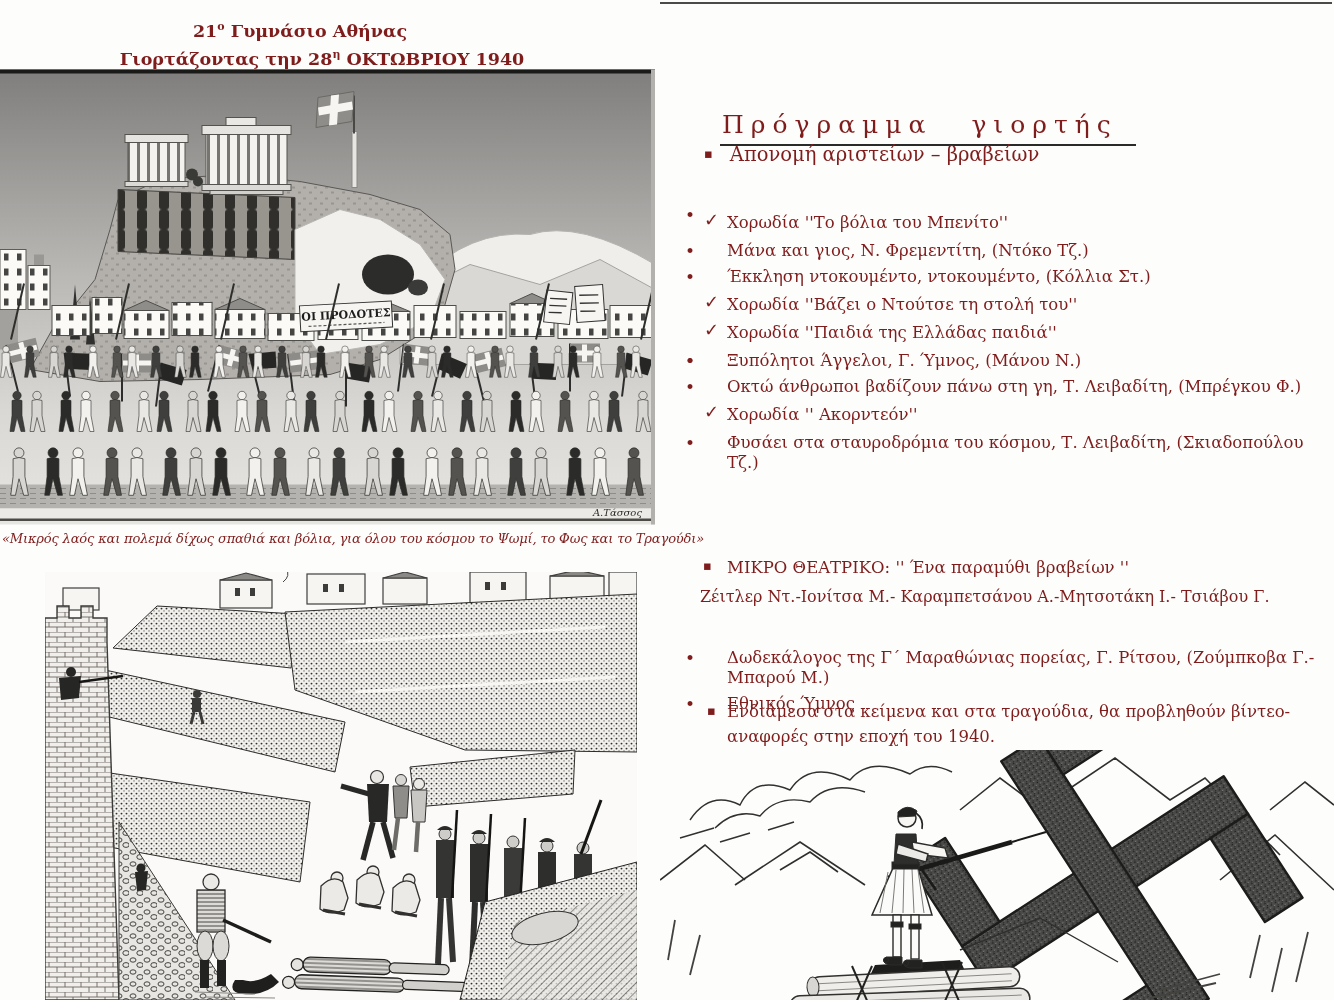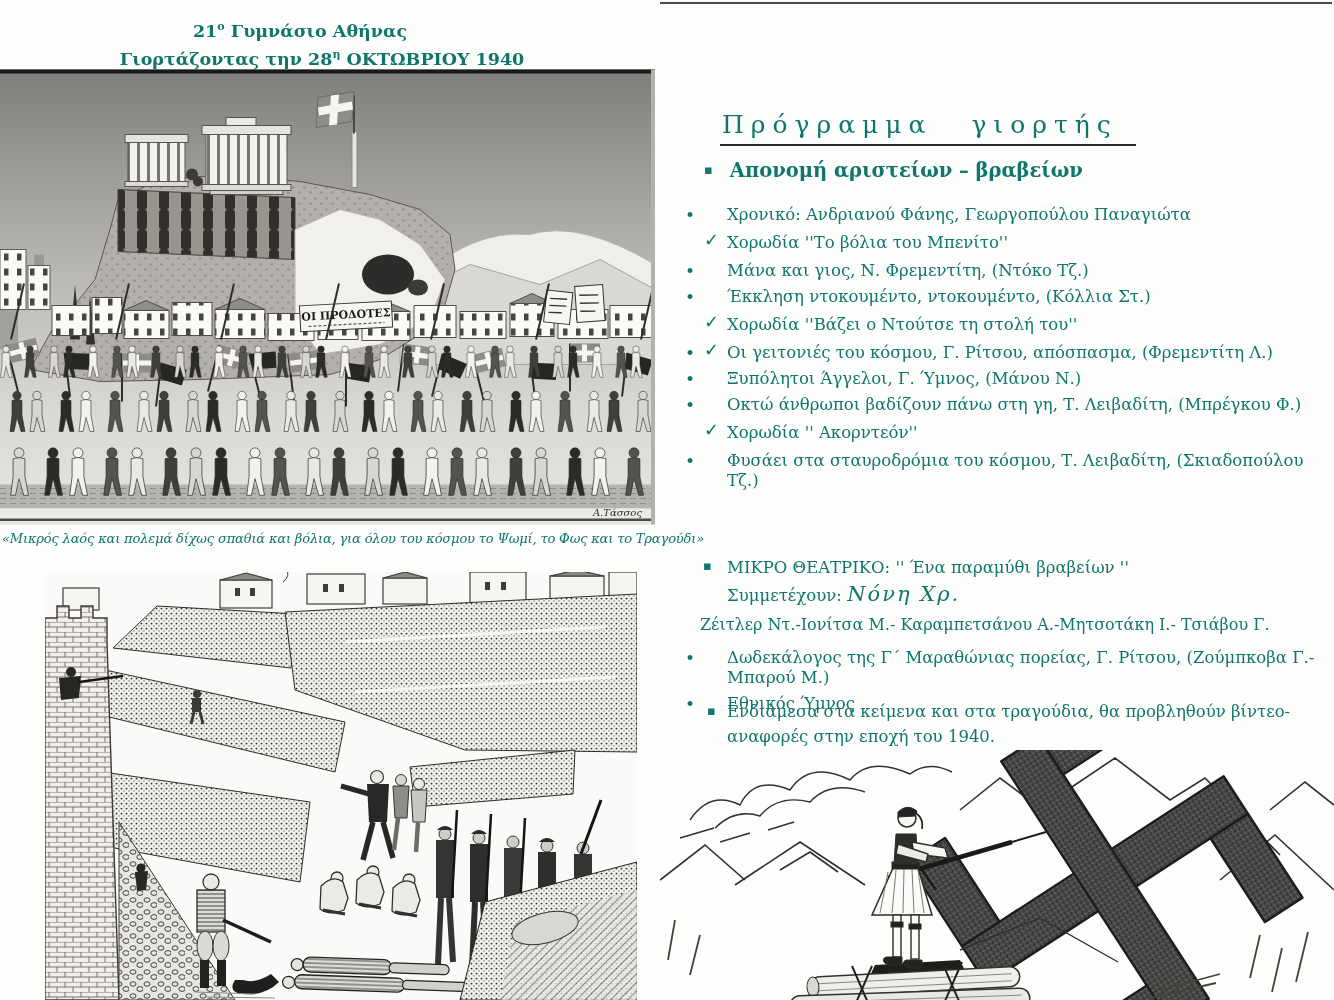--- a/index.html
+++ b/index.html
@@ -1,34 +1,34 @@
 <!DOCTYPE html>
 <html><head>
 <meta charset="utf-8">
 <style>
   html,body{margin:0;padding:0;background:#e9e9e9;}
   .page{position:relative;width:1334px;height:1000px;background:#fdfdfb;overflow:hidden;
-        font-family:"DejaVu Serif","Liberation Serif",serif;color:#0f766e;}
+        font-family:"DejaVu Serif","Liberation Serif",serif;color:#7f1d1d;}
   
   .hdr{position:absolute;left:0;top:16px;width:600px;text-align:center;
        font-weight:bold;font-size:17.5px;line-height:22px;}
   .hdr sup{font-size:11px;}
   .hdr .l2{display:inline-block;margin-top:2px;border-bottom:2px solid #404040;padding:0 6px 8px;margin-left:44px;}
   .ill{position:absolute;}
   #ill1{left:0;top:68px;width:655px;height:458px;}
   #ill2{left:45px;top:572px;width:592px;height:428px;}
   #ill3{left:660px;top:750px;width:674px;height:250px;}
   .cap{position:absolute;left:2px;top:531px;width:660px;font-style:italic;
        font-size:13.1px;white-space:nowrap;letter-spacing:-0.2px;font-weight:500;}
   
   .rp{position:absolute;left:660px;top:0;width:674px;height:722px;}
   .toprule{position:absolute;left:0;top:2px;width:672px;height:2px;background:#4a4a48;}
   .title{position:absolute;left:60px;top:110px;font-size:25px;letter-spacing:7px;
          word-spacing:24px;border-bottom:2px solid #2a2a28;padding:0 18px 5px 2px;}
-  .award{position:absolute;left:44px;top:159px;font-size:19.5px;font-weight:bold;}
+  .award{position:absolute;left:44px;top:143px;font-size:19.5px;font-weight:normal;}
   .sq{font-size:13px;position:relative;top:-3px;margin-right:17px;}
   .plist,.clist{position:absolute;left:0;margin:0;padding:0;list-style:none;
         width:672px;font-size:16.5px;}
   .plist{top:205px;}
   .clist{top:648px;}
   .plist li,.clist li{position:relative;padding-left:67px;line-height:20px;margin-bottom:6px;}
   .plist li .b,.clist li .b{position:absolute;left:25px;top:0;font-size:17px;}
   .plist li.check .b{left:44px;top:-3px;font-family:"DejaVu Sans","Liberation Sans",sans-serif;
         font-size:18px;font-weight:bold;}
   .plist li.check{margin:8px 0;}
@@ -474,36 +474,35 @@
 
   <div class="rp">
     <div class="toprule"></div>
     <div class="title">Πρόγραμμα γιορτής</div>
 
     <div class="award">
       <span class="sq">▪</span><span>Απονομή αριστείων – βραβείων</span>
     </div>
 
     <ul class="plist">
-      <li><span class="b">•</span><span class="t">Χρονικό:  Ανδριανού Φάνης, Γεωργοπούλου Παναγιώτα</span></li>
+      <li><span class="b">•</span></li>
       <li class="check"><span class="b">✓</span><span class="t">Χορωδία ''Το βόλια του Μπενίτο''</span></li>
       <li><span class="b">•</span><span class="t">Μάνα και γιος, Ν. Φρεμεντίτη,  (Ντόκο Τζ.)</span></li>
       <li><span class="b">•</span><span class="t">Έκκληση ντοκουμέντο, ντοκουμέντο,  (Κόλλια Στ.)</span></li>
       <li class="check"><span class="b">✓</span><span class="t">Χορωδία ''Βάζει ο Ντούτσε τη στολή του''</span></li>
-      <li class="check"><span class="b">✓</span></li>
-      <li><span class="b">•</span><span class="t">Οι γειτονιές του κόσμου, Γ. Ρίτσου, απόσπασμα, (Φρεμεντίτη Λ.)</span></li>
+      <li class="check"><span class="b">✓</span><span class="t">Χορωδία  ''Παιδιά της Ελλάδας παιδιά''</span></li>
+      <li><span class="b">•</span></li>
       <li><span class="b">•</span><span class="t">Ξυπόλητοι Άγγελοι, Γ. Ύμνος,  (Μάνου Ν.)</span></li>
       <li><span class="b">•</span><span class="t">Οκτώ άνθρωποι βαδίζουν πάνω στη γη, Τ. Λειβαδίτη, (Μπρέγκου Φ.)</span></li>
       <li class="check"><span class="b">✓</span><span class="t">Χορωδία '' Ακορντεόν''</span></li>
       <li><span class="b">•</span><span class="t">Φυσάει στα σταυροδρόμια του κόσμου, Τ. Λειβαδίτη, (Σκιαδοπούλου Τζ.)</span></li>
     </ul>
 
     <div class="theatre">
       <div class="h"><span class="sqb">▪</span><span>ΜΙΚΡΟ ΘΕΑΤΡΙΚΟ:  '' Ένα παραμύθι βραβείων ''</span></div>
-      <div class="pl"><span>Συμμετέχουν: </span><span class="script">Νόνη  Χρ.</span></div>
       <div class="cast">Ζέιτλερ Ντ.-Ιονίτσα Μ.- Καραμπετσάνου Α.-Μητσοτάκη Ι.- Τσιάβου Γ.</div>
     </div>
 
     <ul class="clist">
       <li><span class="b">•</span><span class="t">Δωδεκάλογος της Γ΄ Μαραθώνιας πορείας, Γ. Ρίτσου, (Ζούμπκοβα Γ.- Μπαρού Μ.)</span></li>
       <li><span class="b">•</span><span class="t">Εθνικός Ύμνος</span></li>
     </ul>
 
     <div class="note">
       <span class="sqb">▪</span>

